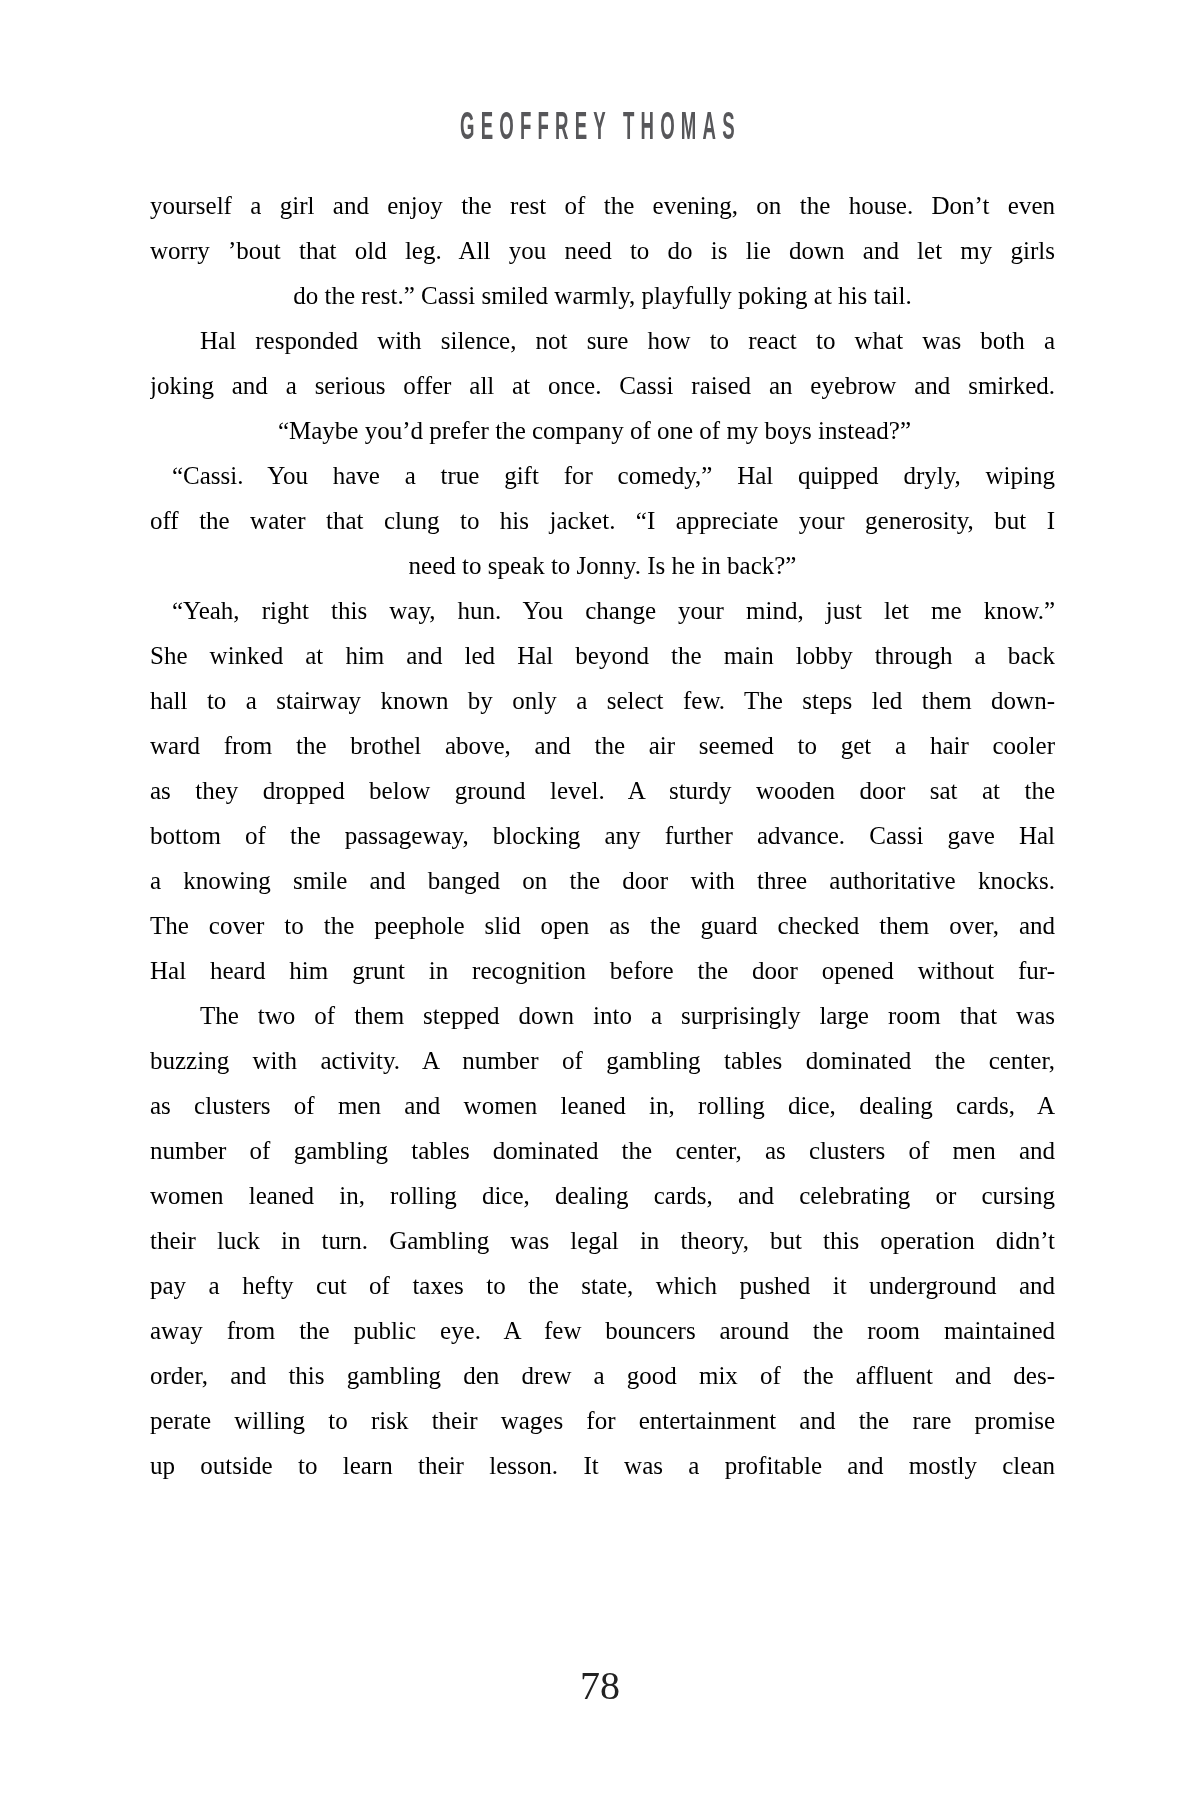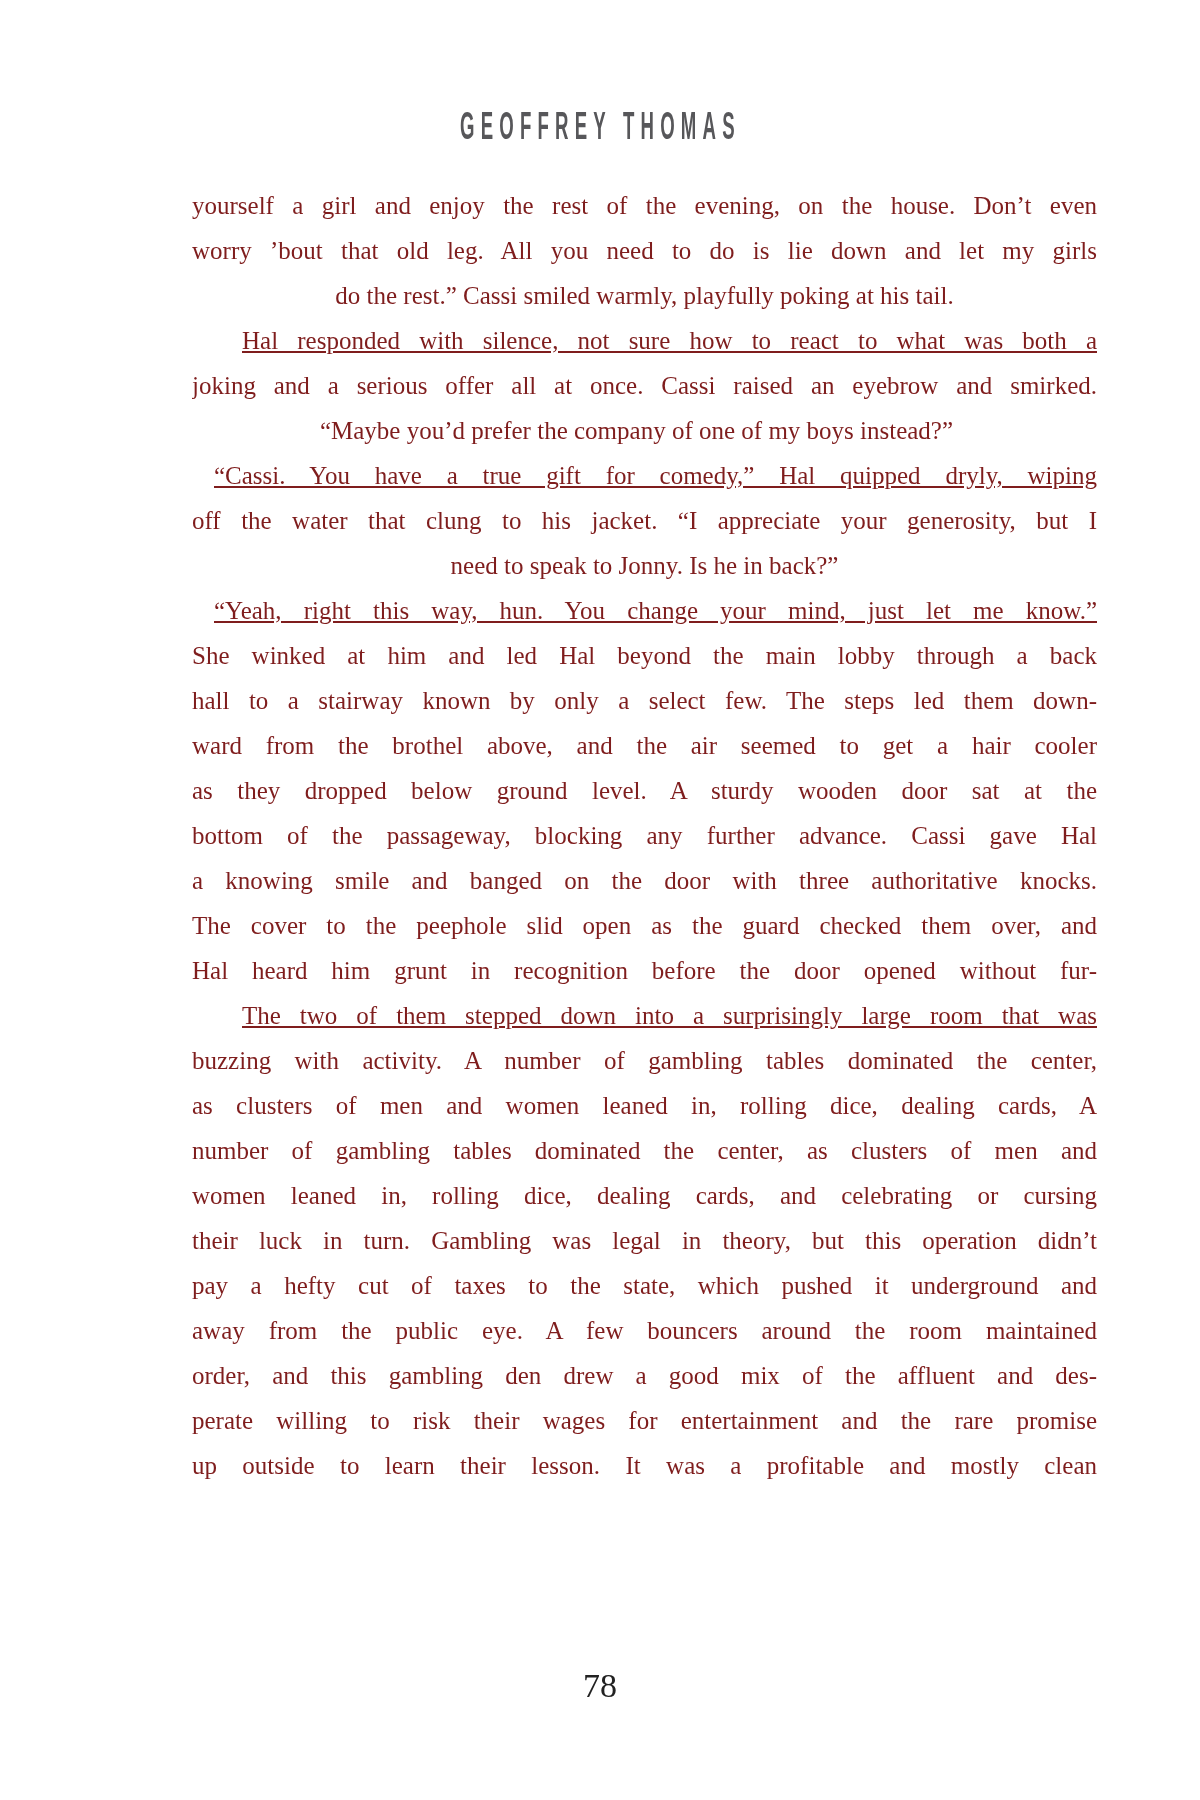--- a/index.html
+++ b/index.html
@@ -28,44 +28,43 @@
     color: #57575a;
     transform: scale(0.62, 1.28);
     transform-origin: 50% 50%;
     white-space: nowrap;
   }
 
   .body-text {
     position: absolute;
     left: 150px; top: 183px;
     width: 905px;
-    color: #7f1d1d;
+    color: #000000;
     font-size: 25px;
-    margin-left: 42px;
   }
   .line {
     height: 45px;
     line-height: 45px;
     overflow: hidden;
     white-space: normal;
     text-align: center;
   }
   .line.just {
     text-align: justify;
     text-align-last: justify;
   }
-  .line.indent { padding-left: 50px; text-decoration: underline; }
+  .line.indent { padding-left: 50px; }
   .line.indent.hangq { padding-left: 22px; }
   .line.hangq-flush { text-indent: -16px; }
 
   .page-number {
     position: absolute;
     top: 1668px; left: 0; width: 1200px;
     text-align: center;
-    font-size: 34px;
+    font-size: 40px;
     line-height: 36px;
     color: #222222;
   }
 </style>
 </head>
 <body>
 
 <div class="page">
 
   <div class="running-header">

